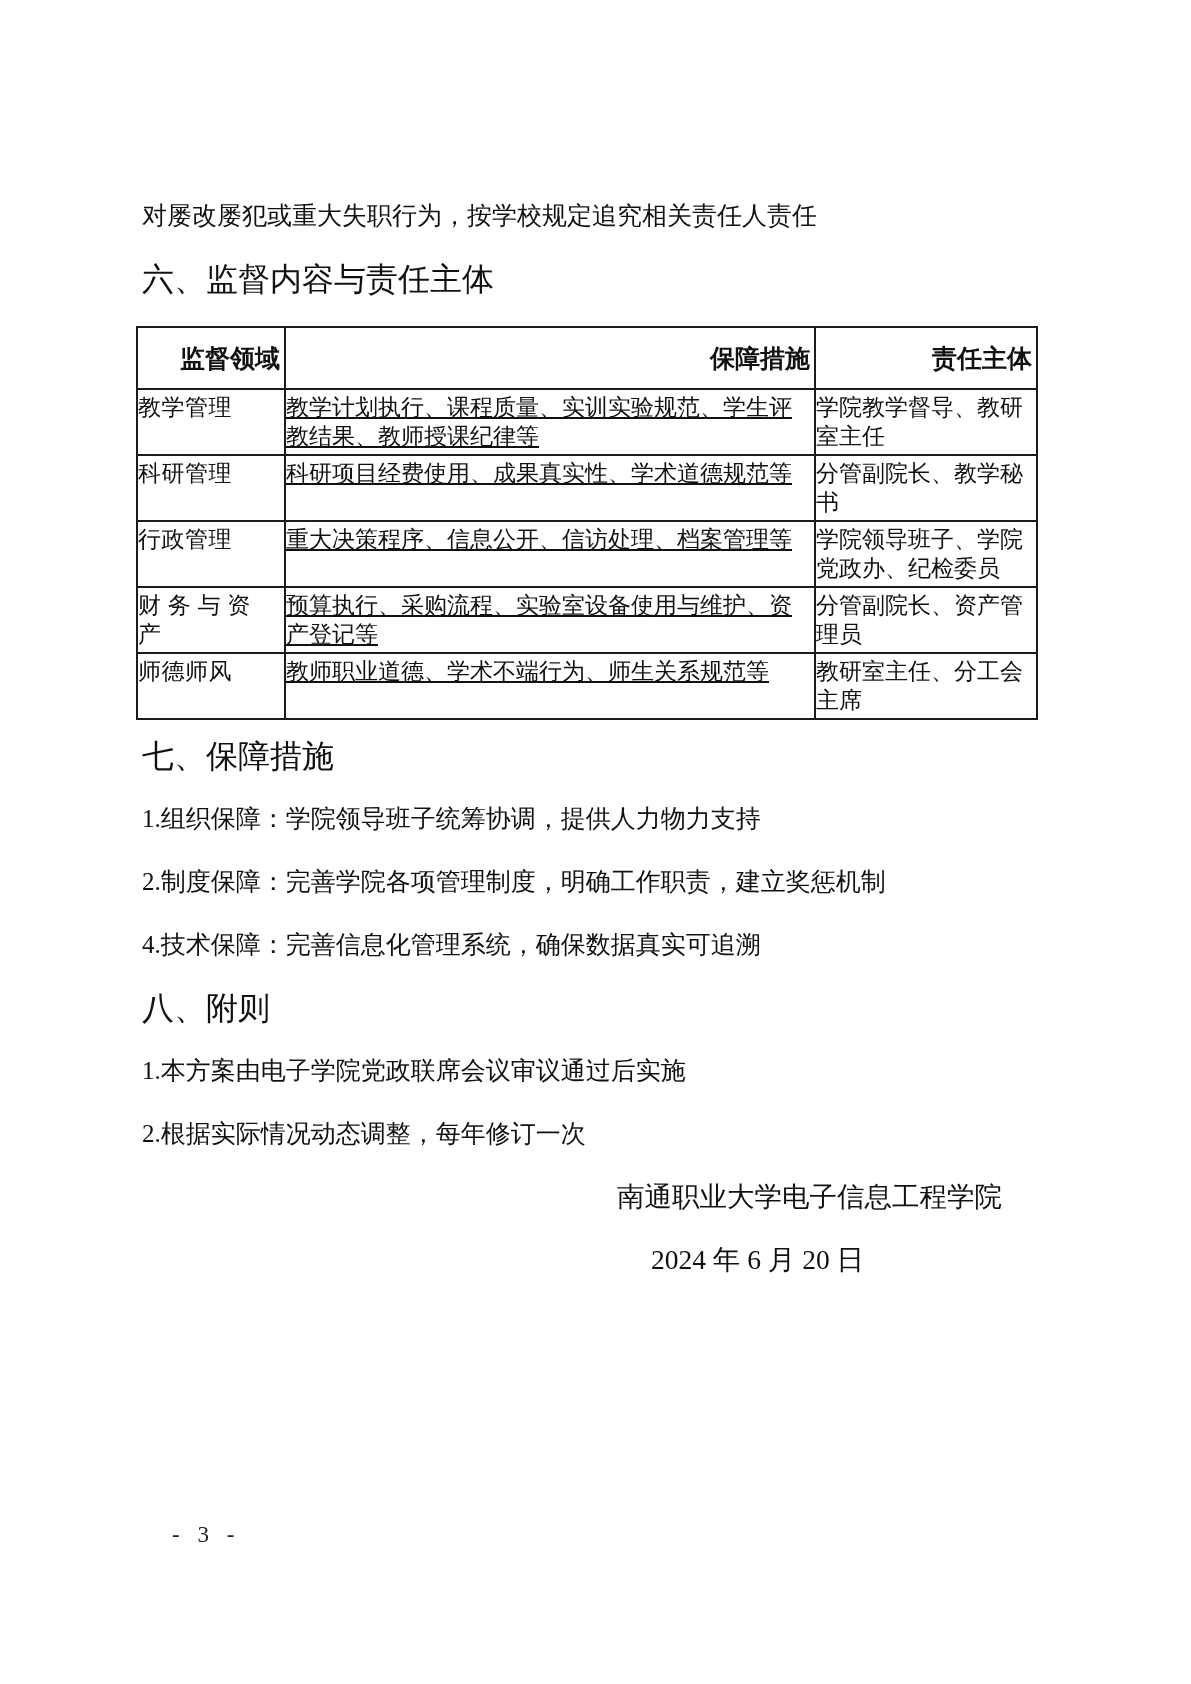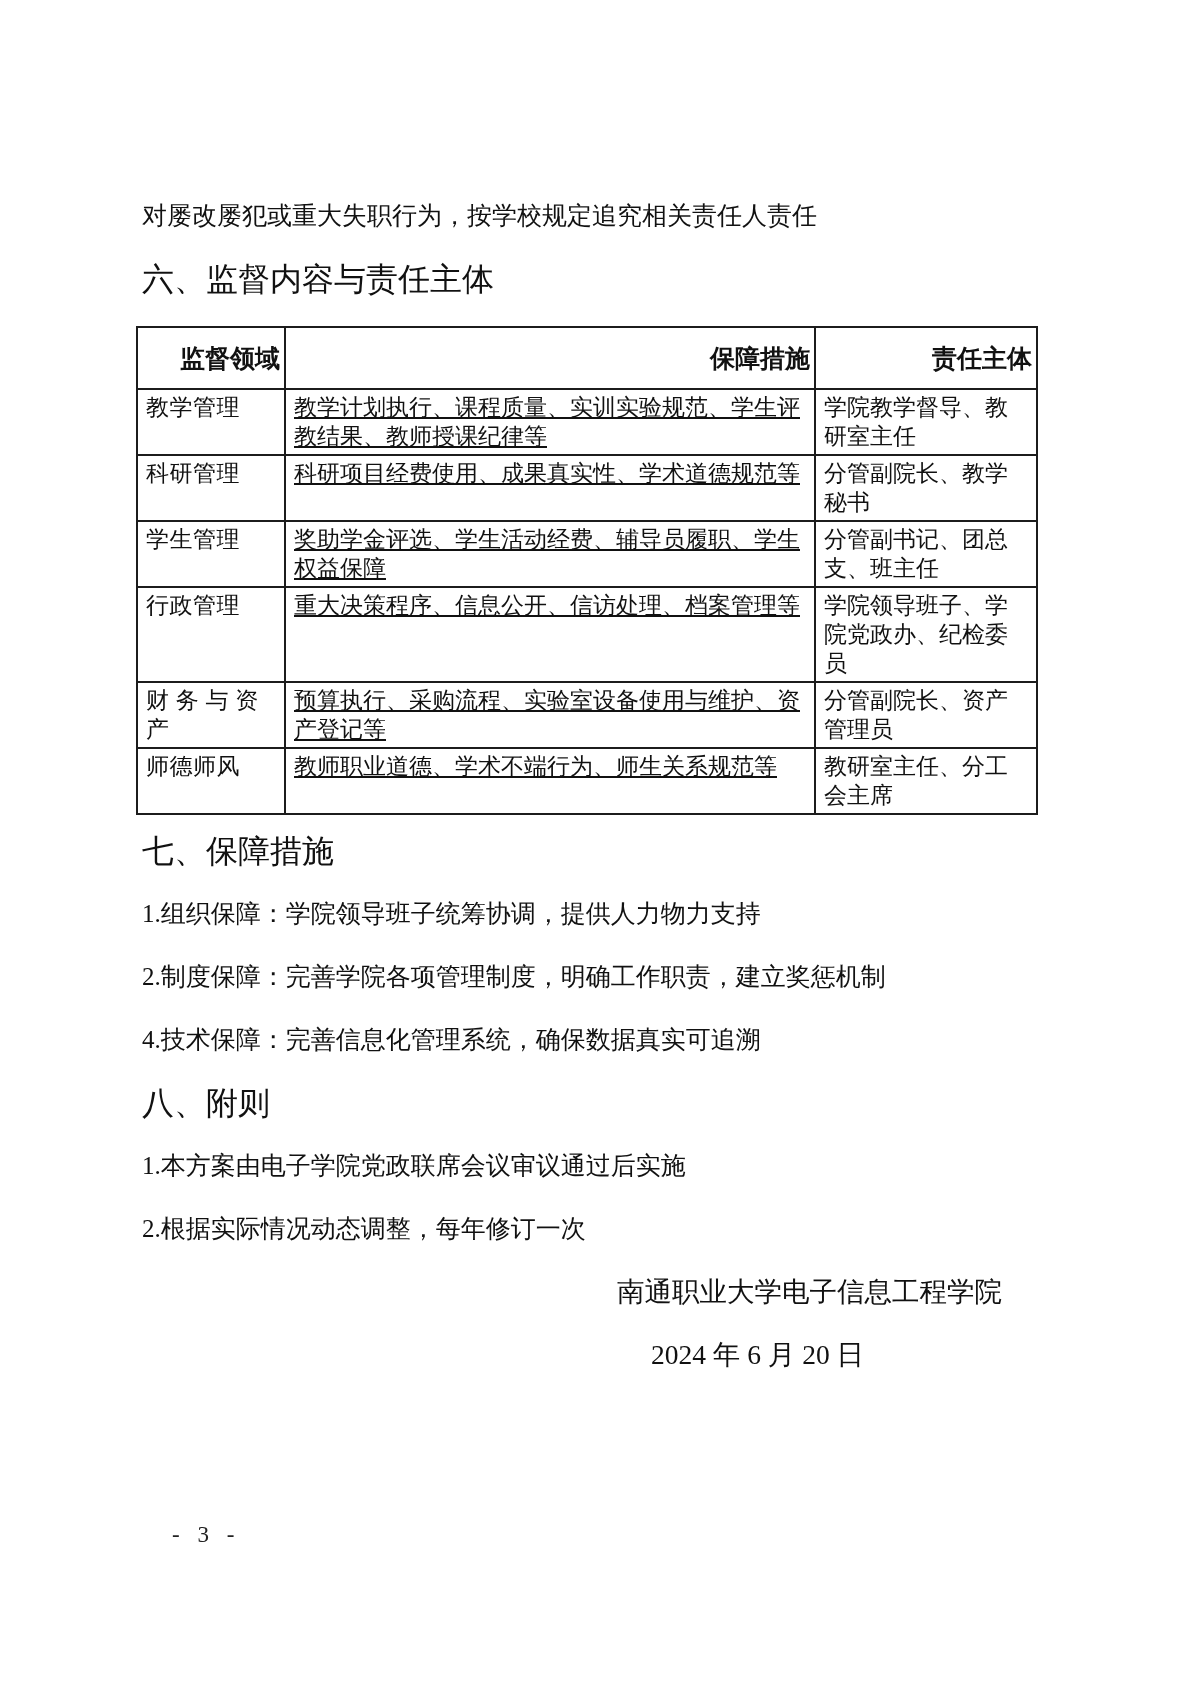--- a/index.html
+++ b/index.html
@@ -48,21 +48,21 @@
     font-weight: bold;
     text-align: right;
     vertical-align: middle;
     padding: 4px 4px;
   }
   table.supervision td {
     height: 63px;
     font-size: 23px;
     line-height: 29px;
     vertical-align: top;
-    padding: 3px 8px;
+    padding: 3px 0;
   }
   td.col-area {
     white-space: pre-line;
     letter-spacing: 0.5px;
   }
   td.col-content {
     padding: 3px 16px 3px 10px;
     text-decoration: underline;
   }
   td.col-resp {
@@ -118,25 +118,20 @@
         <td class="col-area">教学管理</td>
         <td class="col-content">教学计划执行、课程质量、实训实验规范、学生评教结果、教师授课纪律等</td>
         <td class="col-resp">学院教学督导、教研室主任</td>
       </tr>
       <tr>
         <td class="col-area">科研管理</td>
         <td class="col-content">科研项目经费使用、成果真实性、学术道德规范等</td>
         <td class="col-resp">分管副院长、教学秘书</td>
       </tr>
       <tr>
-        <td class="col-area">学生管理</td>
-        <td class="col-content">奖助学金评选、学生活动经费、辅导员履职、学生权益保障</td>
-        <td class="col-resp">分管副书记、团总支、班主任</td>
-      </tr>
-      <tr>
         <td class="col-area">行政管理</td>
         <td class="col-content">重大决策程序、信息公开、信访处理、档案管理等</td>
         <td class="col-resp">学院领导班子、学院党政办、纪检委员</td>
       </tr>
       <tr>
         <td class="col-area">财 务 与 资
 产</td>
         <td class="col-content">预算执行、采购流程、实验室设备使用与维护、资产登记等</td>
         <td class="col-resp">分管副院长、资产管理员</td>
       </tr>

